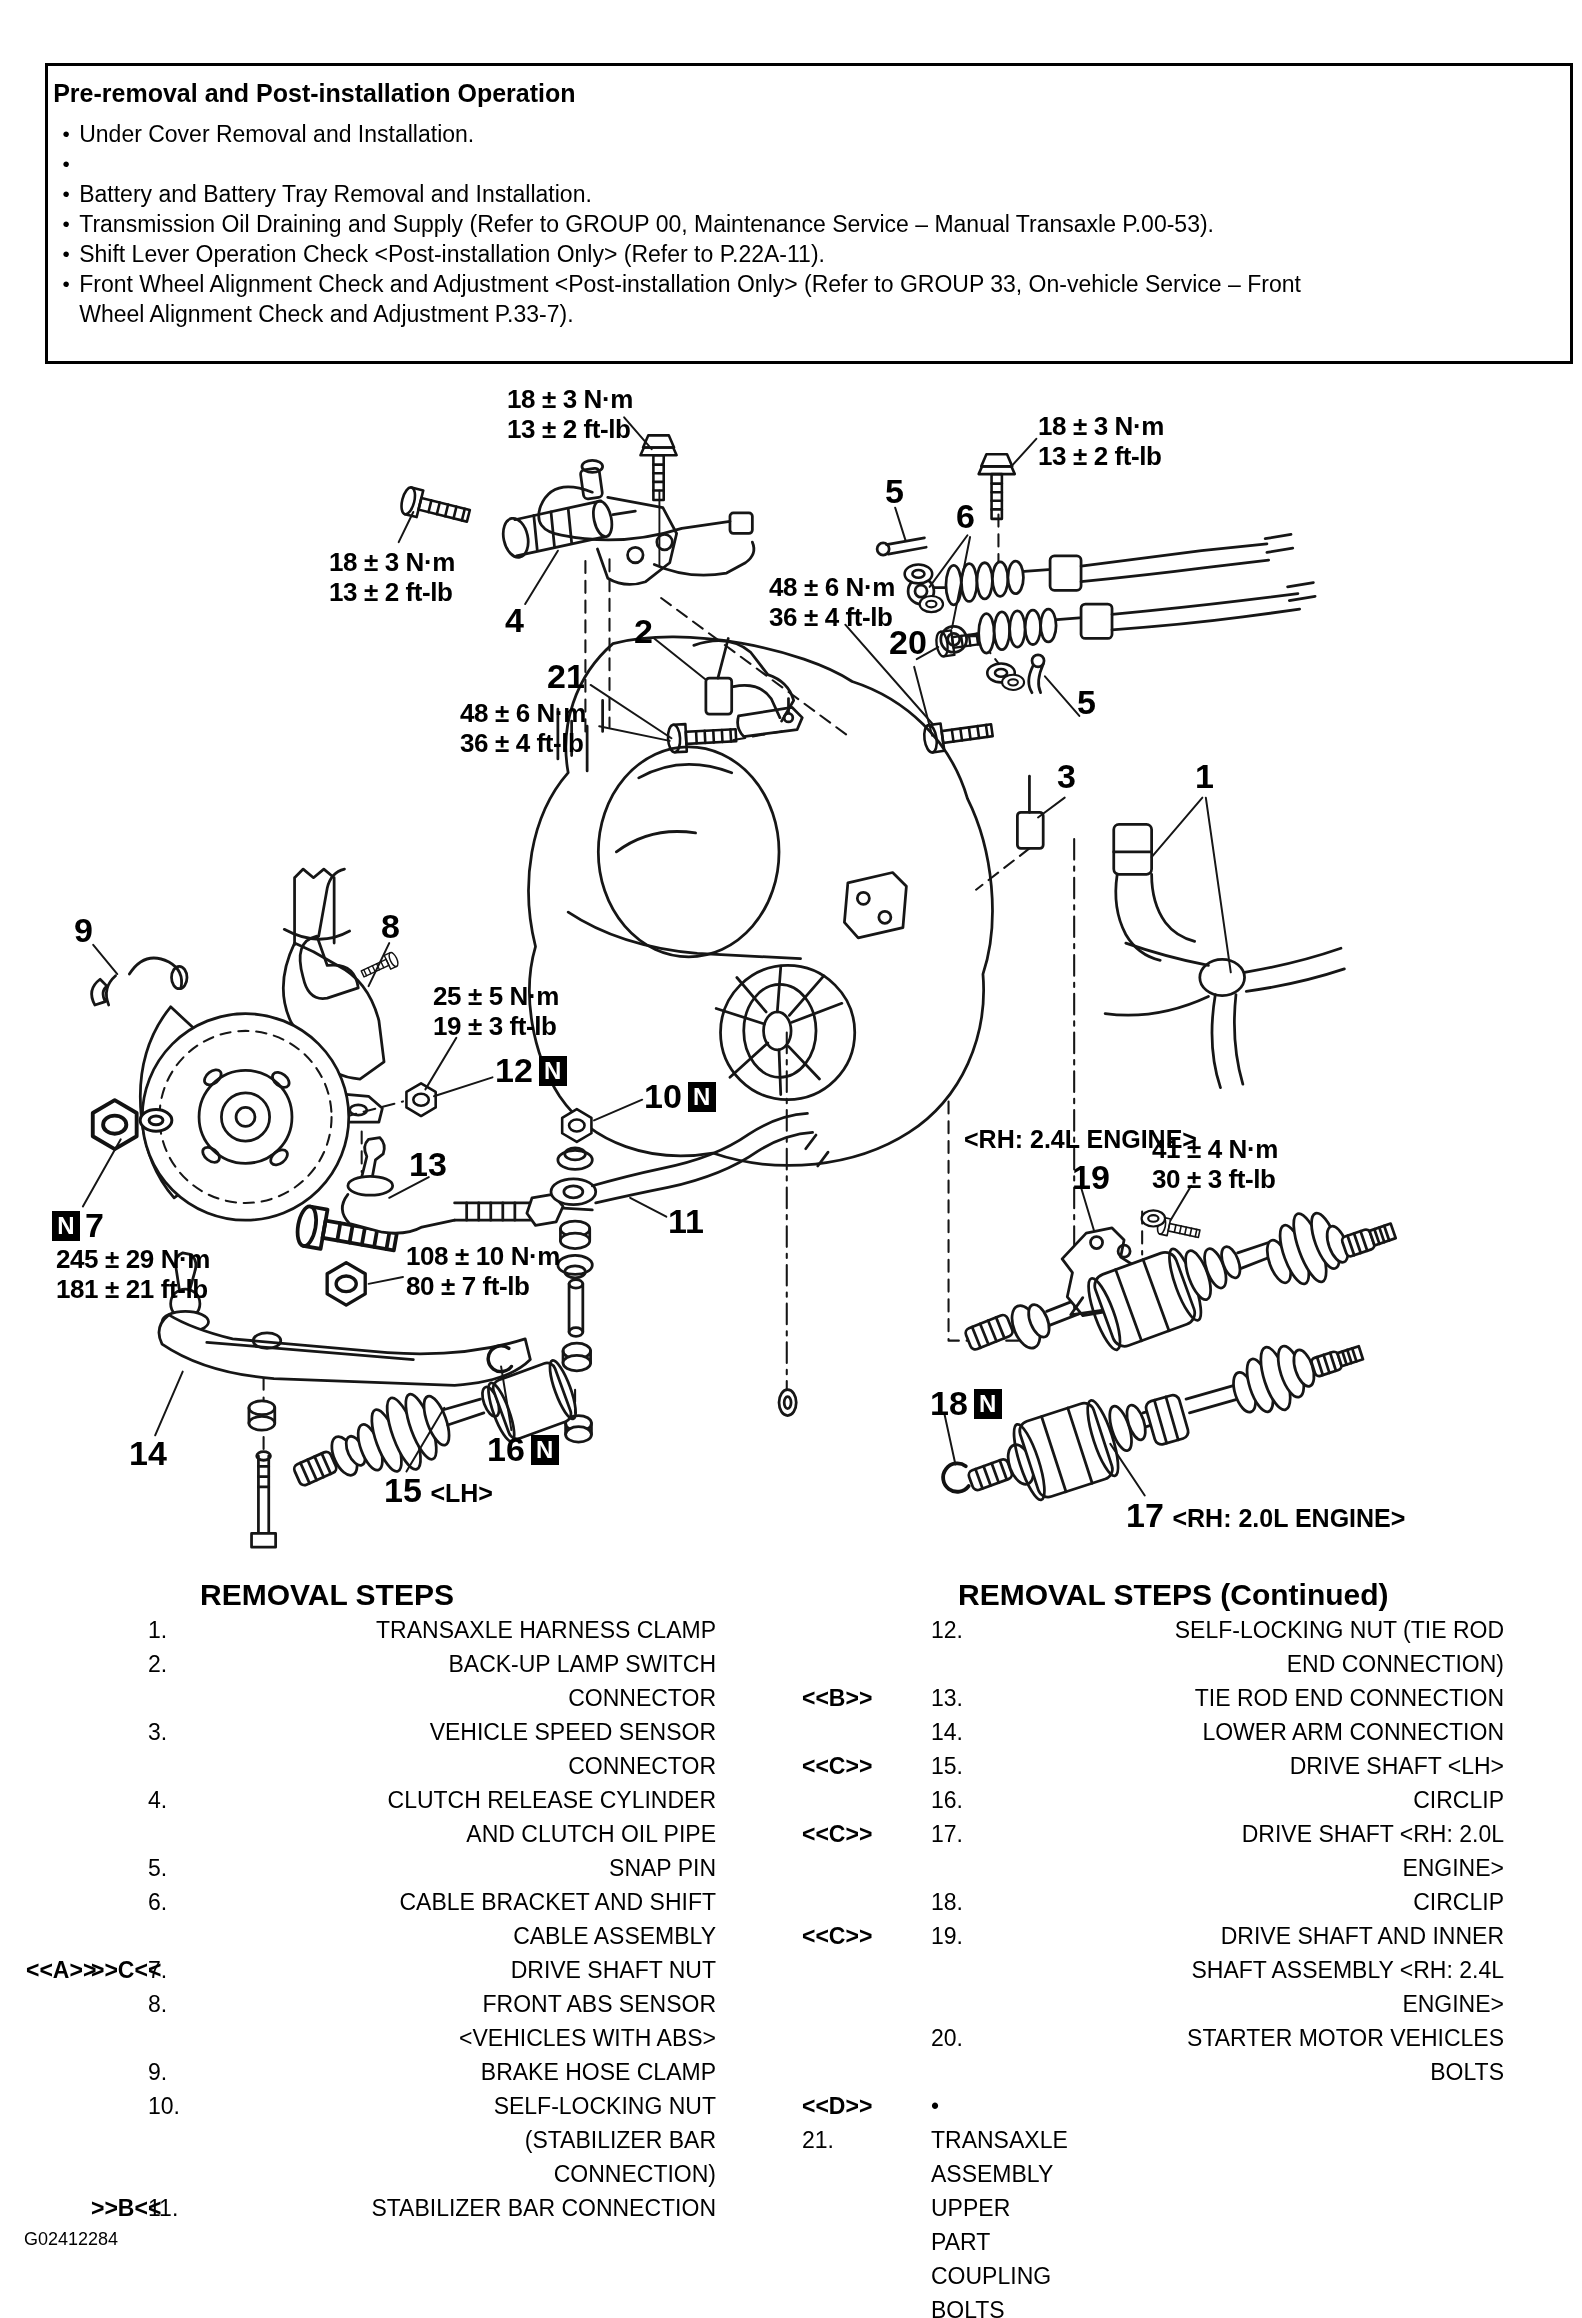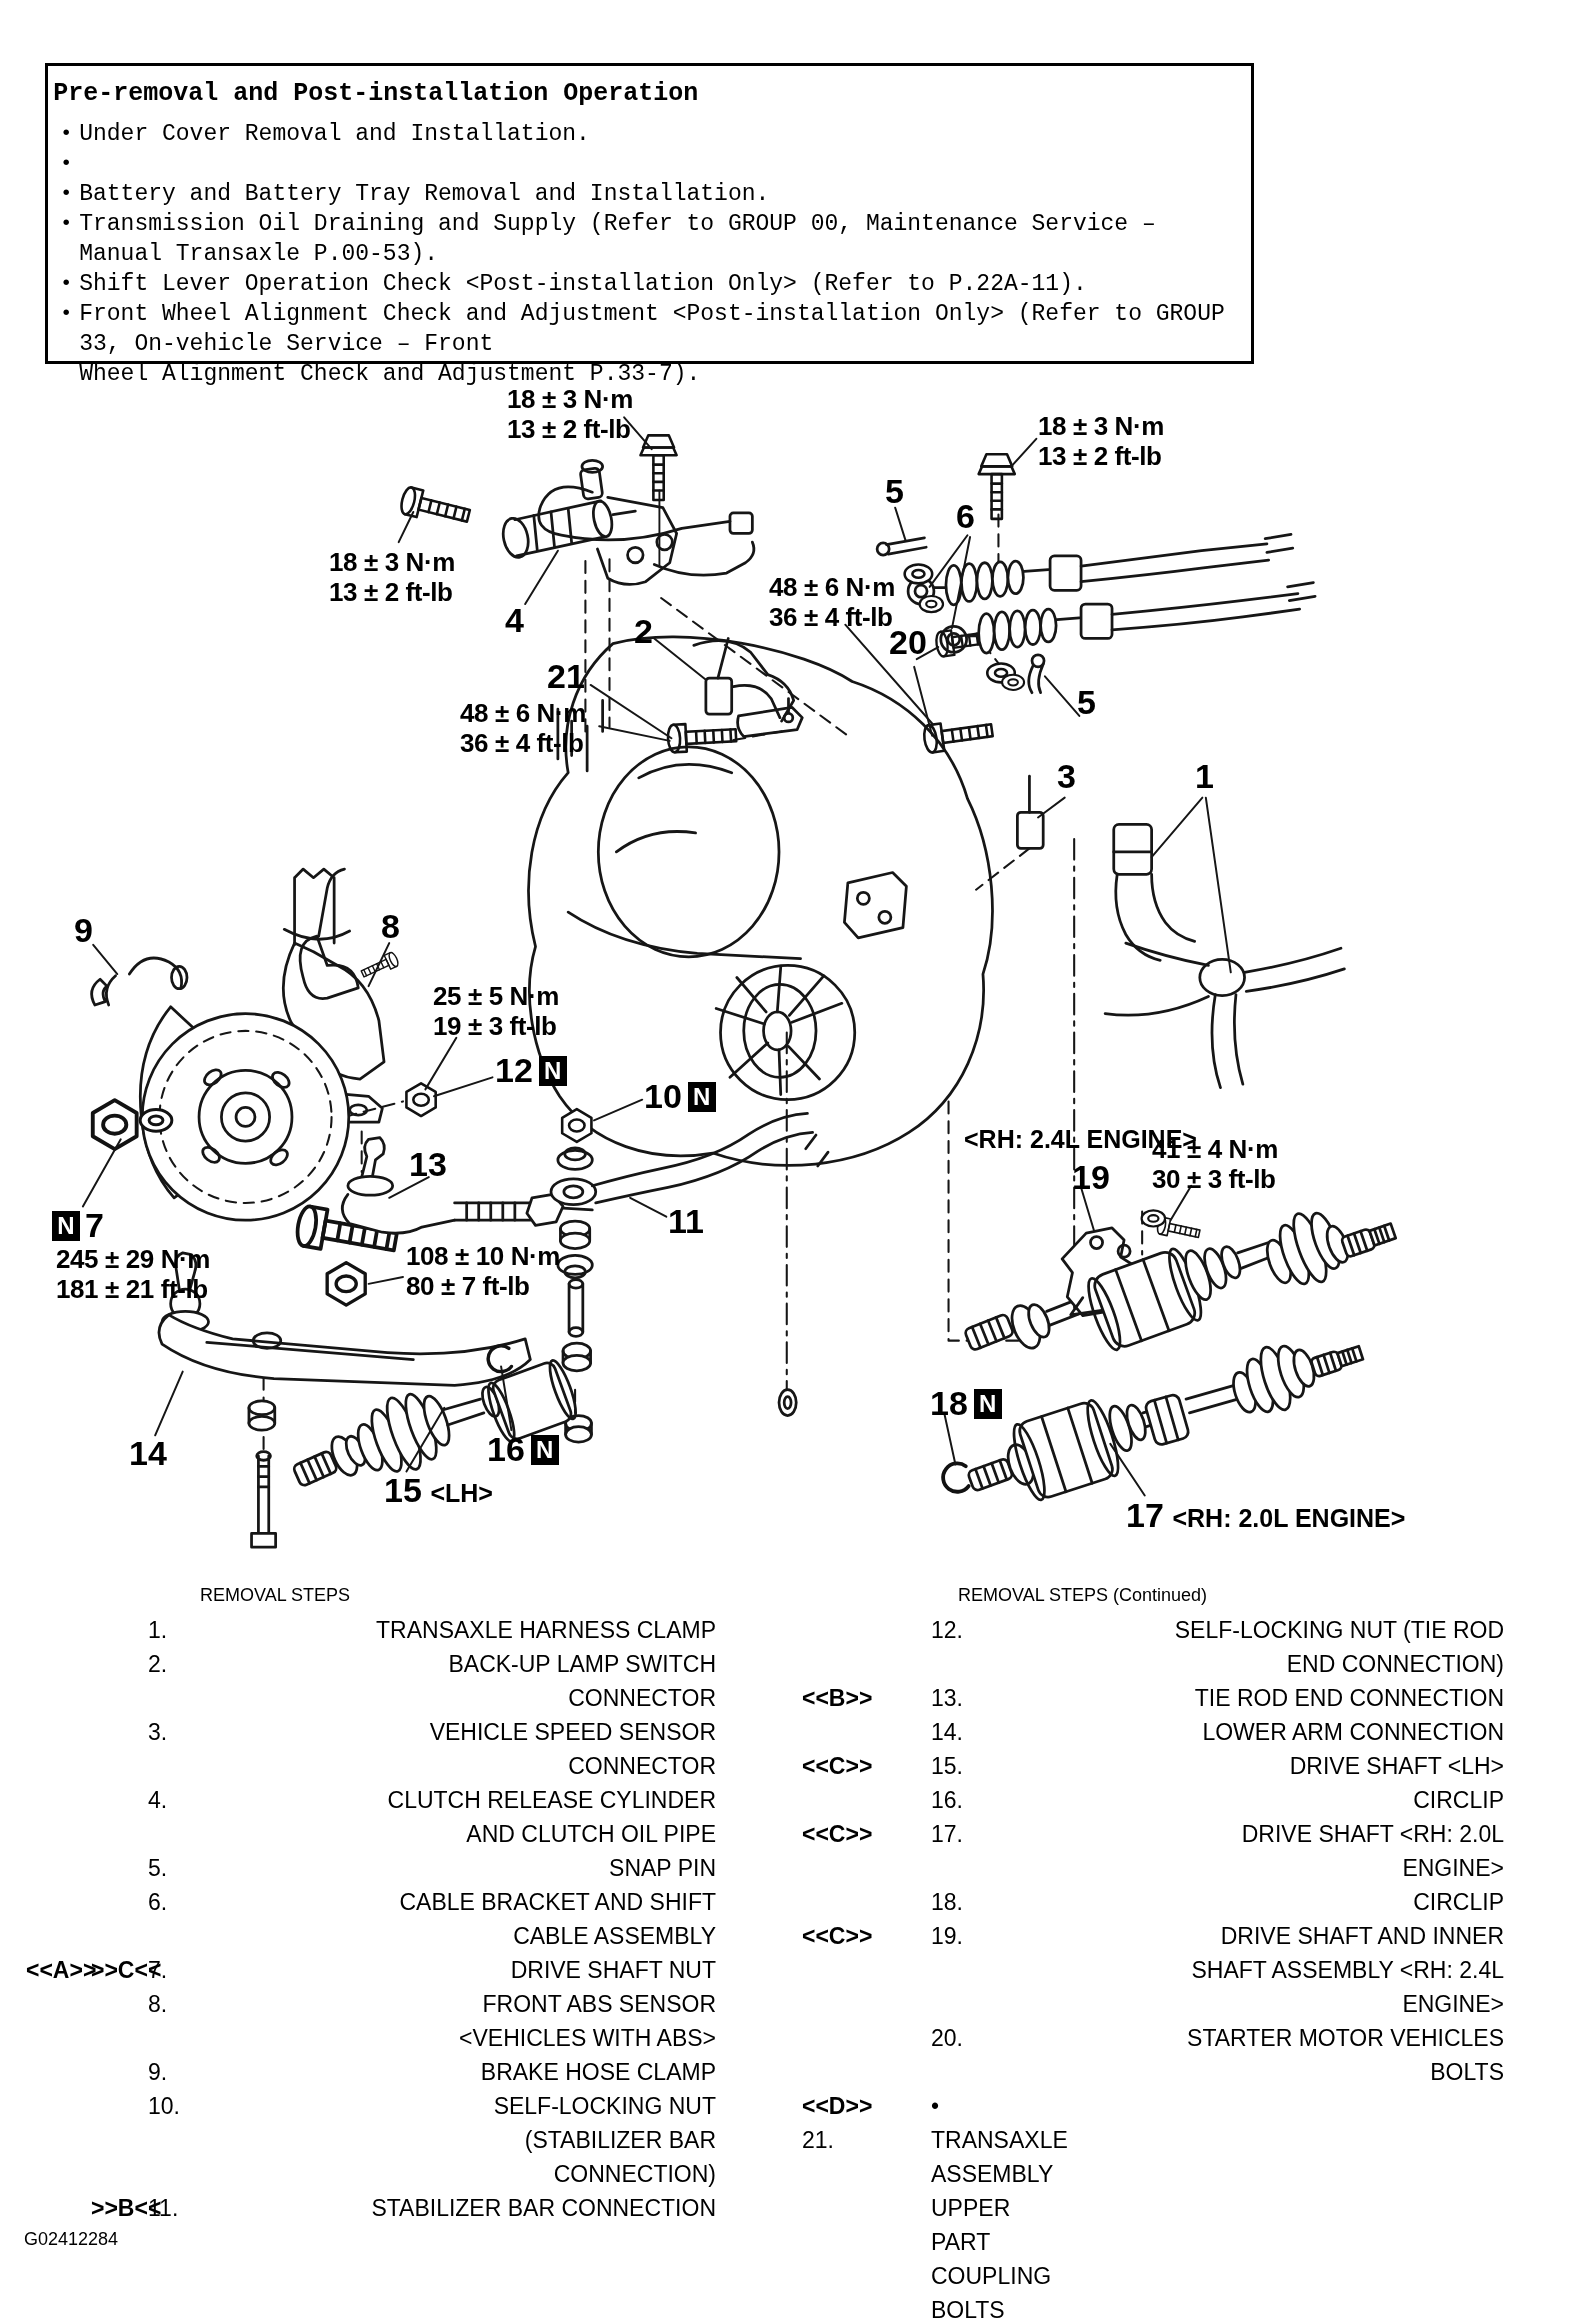--- a/index.html
+++ b/index.html
@@ -5,41 +5,41 @@
   * { margin:0; padding:0; box-sizing:border-box; }
   html,body { background:#d9d9d9; }
   #page {
     position:relative; width:1583px; height:2319px; margin:0 auto;
     background:#ffffff; color:#000;
     font-family:"Liberation Sans", sans-serif; overflow:hidden;
   }
 
   
   #prebox {
-    position:absolute; left:45px; top:63px; width:1209px; height:301px;
-    border:3.4px solid #000; padding:13px 15.5px 0 5.2px;font-family:Liberation Mono, monospace;
+    position:absolute; left:45px; top:63px; width:1528px; height:301px;
+    border:3.4px solid #000; padding:13px 15.5px 0 5.2px;
   }
   #prebox .title { font-size:25px; font-weight:bold; margin-bottom:11.2px; letter-spacing:0; }
   .pb-item { display:flex; font-size:23px; line-height:30px; }
   .pb-bullet { width:26px; flex:none; text-align:center; font-size:20.7px; }
   .pb-text { white-space:pre-line; }
 
   
   #diagram { position:absolute; left:0; top:370px; width:1284px; height:1209px; }
   #diagram svg { position:absolute; left:0; top:0; }
   .tq { position:absolute; font-size:26px; font-weight:bold; line-height:30px; white-space:pre-line; letter-spacing:-0.4px; }
   .co { position:absolute; font-size:34px; font-weight:bold; line-height:1; white-space:nowrap; }
   .nbox { display:inline-block; background:#000; color:#fff; font-size:24px; font-weight:bold;
           line-height:27.5px; padding:0.9px 5.2px 1.7px 5.2px; vertical-align:3.4px; }
   .nbox.lead { margin-right:5.2px; } .nbox.trail { margin-left:6px; }
   .co .note { font-size:25px; font-weight:bold; margin-left:8.6px; }
   .eng { position:absolute; font-size:25px; font-weight:bold; white-space:nowrap; }
 
   
-  .sec-title { position:absolute; font-size:18px; font-weight:normal; line-height:34px; white-space:nowrap;text-align:center; }
+  .sec-title { position:absolute; font-size:30px; font-weight:bold; line-height:34px; white-space:nowrap;text-align:center; }
   .steps { position:absolute; display:grid; align-items:start; }
   #steps-left  { left:26px;  top:1613px; grid-template-columns:65px 57px 52px 516px; }
   #steps-right { left:802px; top:1613px; grid-template-columns:129px 39px 534px; }
   .cell { font-size:23px; line-height:34px; }
   .mk  { font-weight:bold; white-space:nowrap; }
   .txt { white-space:pre-line;text-align:right; }
   #doc-code { position:absolute; left:24px; top:2229px; font-size:18px; letter-spacing:0; }
 </style>
 </head>
 <body>

